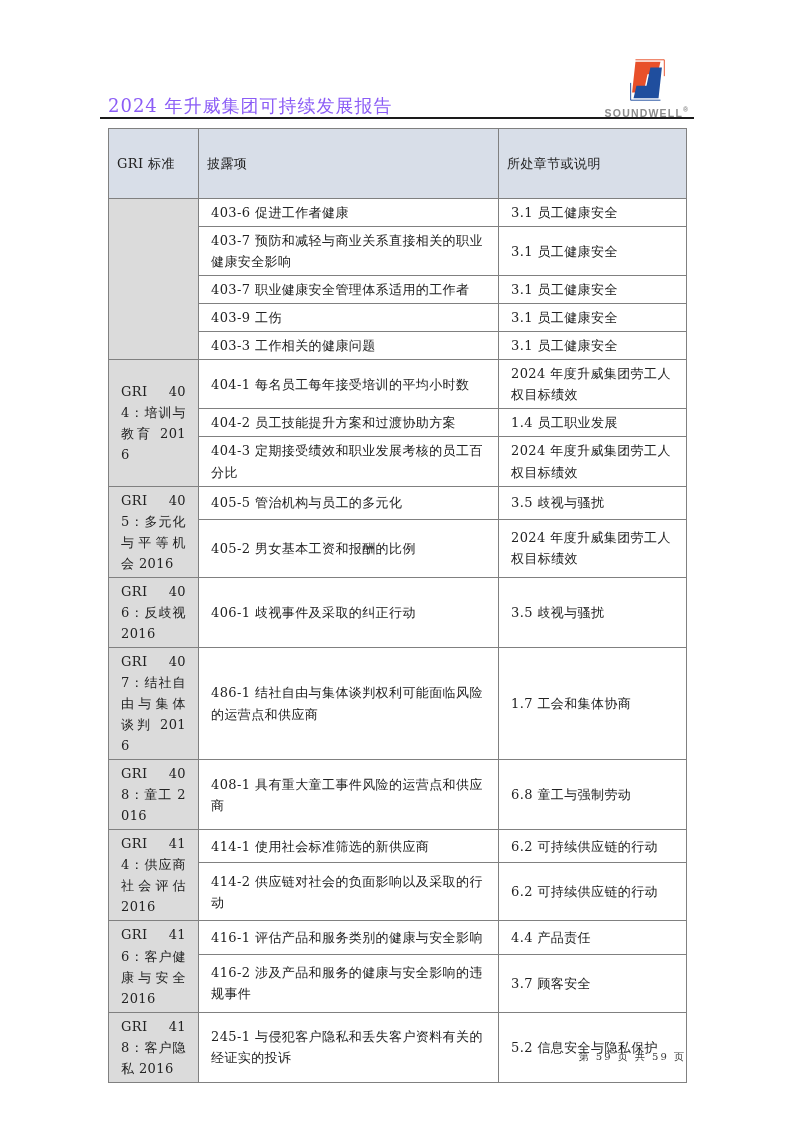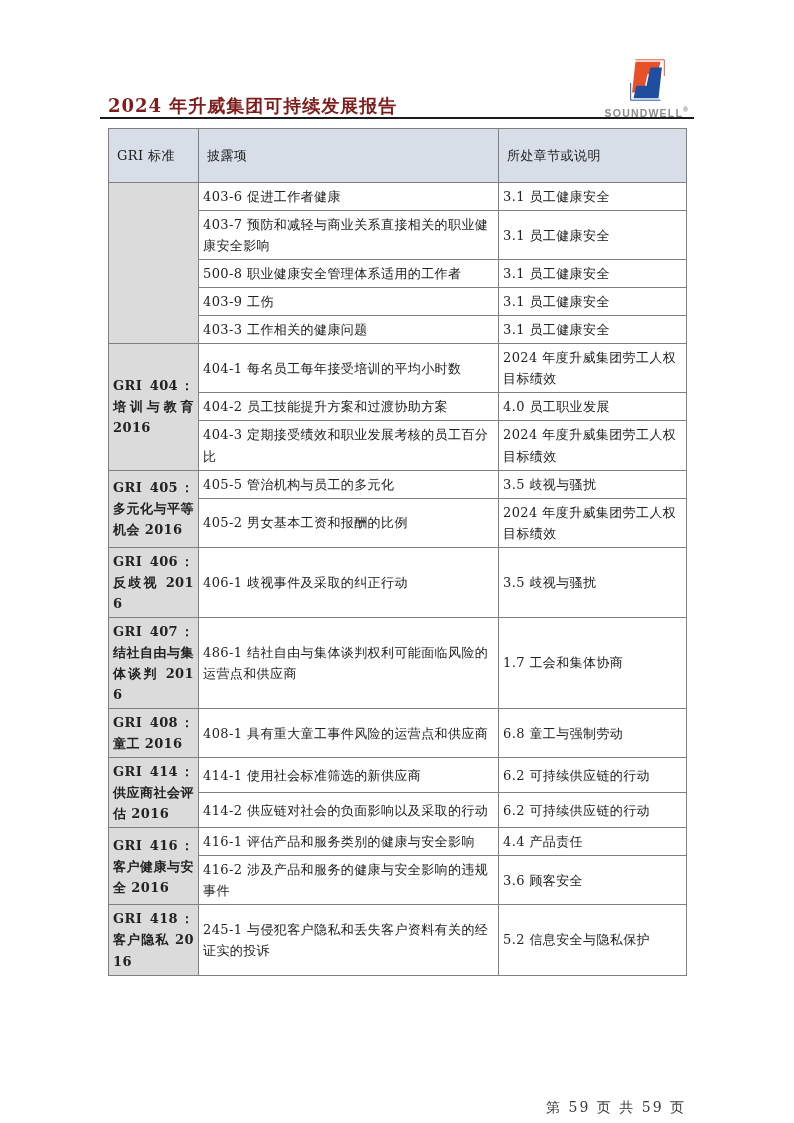--- a/index.html
+++ b/index.html
@@ -17,21 +17,21 @@
     position:relative;
     width:794px;height:1123px;
     margin:0 auto;
     background:#ffffff;
     font-family:"DejaVu Serif","Liberation Serif",serif;
     color:#1c1c1c;
     overflow:hidden;
   }
   .doc-title{
     position:absolute;left:108px;top:94px;
-    font-size:18px;font-weight:bold;color:#7f1d1d;
+    font-size:18px;font-weight:normal;color:#8b5cf6;
     letter-spacing:1px;white-space:nowrap;
   }
   .header-rule{
     position:absolute;left:100px;top:117px;width:594px;
     border-top:2.5px solid var(--rule-color);
   }
   .logo{
     position:absolute;top:56px;right:97px;width:100px;
     text-align:center;
   }
@@ -46,36 +46,35 @@
   .gri-table{
     position:absolute;left:108px;top:128px;width:578px;
     border-collapse:collapse;table-layout:fixed;
     font-size:13px;line-height:1.62;letter-spacing:0.4px;
   }
   .gri-table col.c1{width:90px;}
   .gri-table col.c2{width:300px;}
   .gri-table col.c3{width:188px;}
   .gri-table th,.gri-table td{
     border:1px solid var(--border-color);
-    padding:3px 4px;vertical-align:middle;text-align:left;
+    padding:3px 12px;vertical-align:middle;text-align:left;
     font-weight:normal;color:#222;
     word-break:break-all;
   }
   .gri-table thead th{
     background:var(--header-row-bg);
-    padding:16px 8px;
+    padding:24px 8px;
   }
   .gri-table td.standard{
     background:var(--standard-col-bg);
     text-align:justify;
-    font-weight:bold;
   }
   .page-footer{
-    position:absolute;right:108px;top:1099px;
-    font-size:14px;color:#3a3a3a;letter-spacing:2px;white-space:nowrap;
+    position:absolute;right:108px;top:1050px;
+    font-size:10px;color:#3a3a3a;letter-spacing:2px;white-space:nowrap;
   }
 </style>
 </head>
 <body>
 
 <div class="page">
 
   <div class="doc-title">2024 年升威集团可持续发展报告</div>
 
   <div class="logo">
@@ -112,39 +111,39 @@
         <tr>
           <td class="standard" rowspan="5"></td>
           <td>403-6 促进工作者健康</td>
           <td>3.1 员工健康安全</td>
         </tr>
         <tr>
           <td>403-7 预防和减轻与商业关系直接相关的职业健康安全影响</td>
           <td>3.1 员工健康安全</td>
         </tr>
         <tr>
-          <td>500-8 职业健康安全管理体系适用的工作者</td>
+          <td>403-7 职业健康安全管理体系适用的工作者</td>
           <td>3.1 员工健康安全</td>
         </tr>
         <tr>
           <td>403-9 工伤</td>
           <td>3.1 员工健康安全</td>
         </tr>
         <tr>
           <td>403-3 工作相关的健康问题</td>
           <td>3.1 员工健康安全</td>
         </tr>
         <tr>
           <td class="standard" rowspan="3">GRI 404：培训与教育 2016</td>
           <td>404-1 每名员工每年接受培训的平均小时数</td>
           <td>2024 年度升威集团劳工人权目标绩效</td>
         </tr>
         <tr>
           <td>404-2 员工技能提升方案和过渡协助方案</td>
-          <td>4.0 员工职业发展</td>
+          <td>1.4 员工职业发展</td>
         </tr>
         <tr>
           <td>404-3 定期接受绩效和职业发展考核的员工百分比</td>
           <td>2024 年度升威集团劳工人权目标绩效</td>
         </tr>
         <tr>
           <td class="standard" rowspan="2">GRI 405：多元化与平等机会 2016</td>
           <td>405-5 管治机构与员工的多元化</td>
           <td>3.5 歧视与骚扰</td>
         </tr>
@@ -176,21 +175,21 @@
           <td>414-2 供应链对社会的负面影响以及采取的行动</td>
           <td>6.2 可持续供应链的行动</td>
         </tr>
         <tr>
           <td class="standard" rowspan="2">GRI 416：客户健康与安全 2016</td>
           <td>416-1 评估产品和服务类别的健康与安全影响</td>
           <td>4.4 产品责任</td>
         </tr>
         <tr>
           <td>416-2 涉及产品和服务的健康与安全影响的违规事件</td>
-          <td>3.6 顾客安全</td>
+          <td>3.7 顾客安全</td>
         </tr>
         <tr>
           <td class="standard" rowspan="1">GRI 418：客户隐私 2016</td>
           <td>245-1 与侵犯客户隐私和丢失客户资料有关的经证实的投诉</td>
           <td>5.2 信息安全与隐私保护</td>
         </tr>
       </tbody>
   </table>
 
   <div class="page-footer">第 59 页 共 59 页</div>

